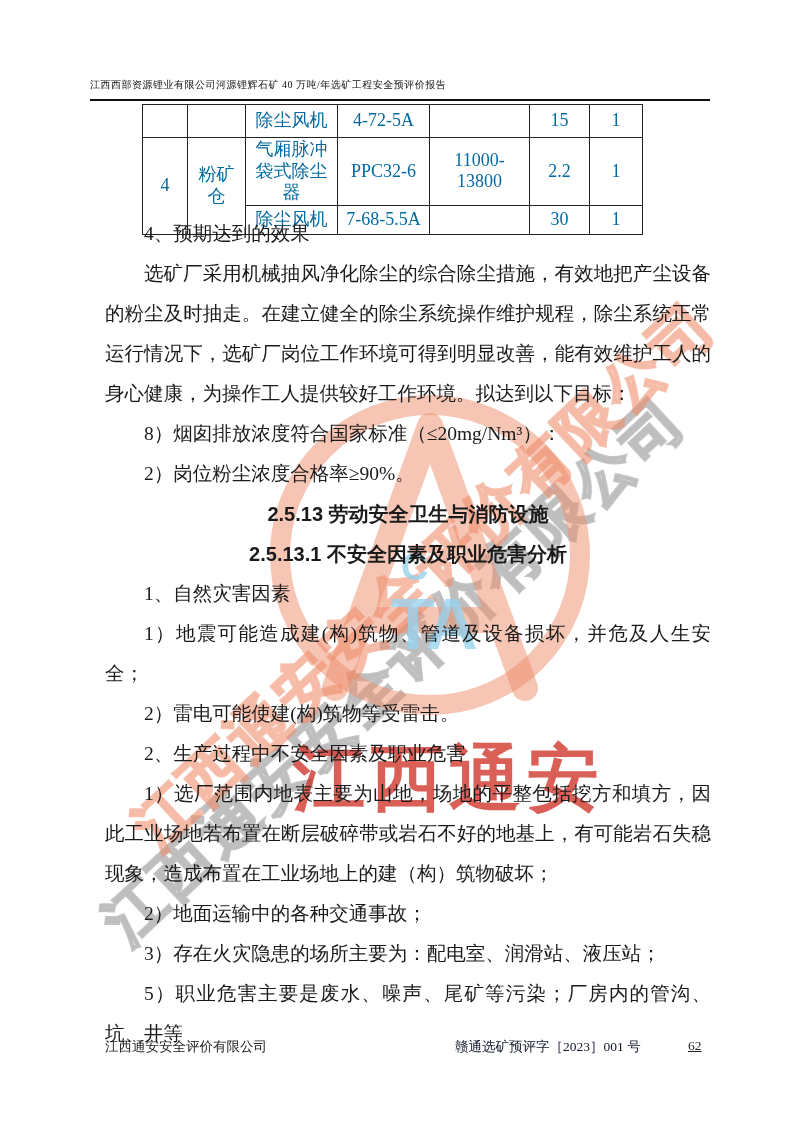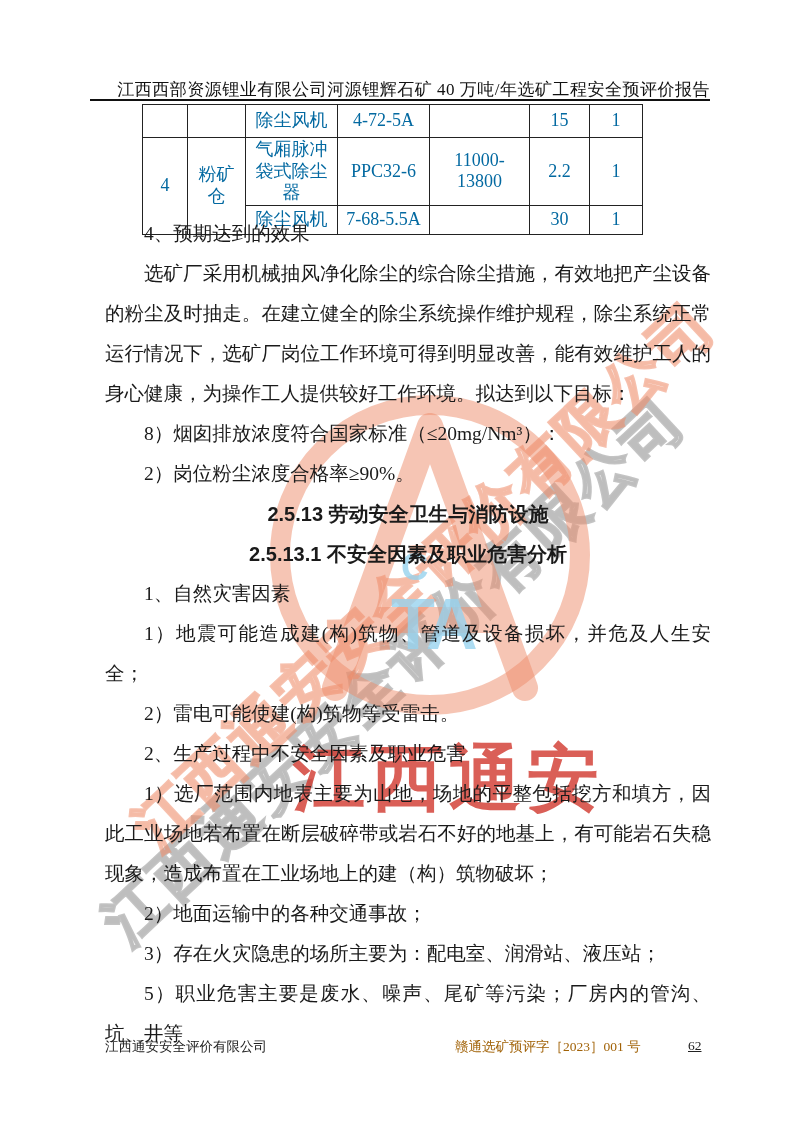--- a/index.html
+++ b/index.html
@@ -32,22 +32,22 @@
     -webkit-text-stroke:2.5px rgba(125,125,125,0.45);color:rgba(125,125,125,0.08);
   }
   .wm-red{
     left:293px;top:742px;font-family:"Liberation Sans","DejaVu Sans",sans-serif;
     font-weight:bold;font-size:72px;letter-spacing:6px;line-height:1;
     color:rgba(208,50,40,0.78);
   }
   
   .content{position:relative;z-index:1;}
   .pg-header{
-    position:absolute;left:90px;top:78px;width:620px;text-align:right;
-    font-size:17px;letter-spacing:0.5px;color:#111;
+    position:absolute;left:90px;top:78px;width:620px;text-align:left;
+    font-size:10px;letter-spacing:0.5px;color:#111;
   }
   .pg-header-rule{
     position:absolute;left:90px;top:99px;width:620px;height:0;
     border-top:2.5px solid #111;
   }
   
   table.spec{
     position:absolute;left:142px;top:104px;border-collapse:collapse;
     table-layout:fixed;width:500px;font-size:18px;color:#0369a1;
   }
@@ -60,21 +60,21 @@
   .para{
     margin:0;font-size:19.5px;line-height:40px;text-align:justify;
     text-indent:2em;
   }
   .head{
     margin:0;font-size:20px;line-height:40px;font-weight:bold;text-indent:0;
     font-family:"Liberation Sans","DejaVu Sans",sans-serif;text-align:center;
   }
   
   .footer-left{position:absolute;left:105px;top:1038px;font-size:13.5px;color:#222;}
-  .footer-center{position:absolute;left:455px;top:1038px;font-size:13.5px;color:#a16207;}
+  .footer-center{position:absolute;left:455px;top:1038px;font-size:13.5px;color:#0f172a;}
   .footer-page{position:absolute;left:688px;top:1038px;font-size:13.5px;color:#222;text-decoration:underline;}
 </style>
 </head>
 <body>
 
 <div class="wm wm-diag wm-diag2">江西通安安全评价有限公司</div>
 <div class="wm wm-diag wm-diag1">江西通安安全评价有限公司</div>
 
 <svg class="wm wm-logo" viewBox="0 0 334 334">
   <circle cx="167" cy="167" r="150" fill="none" stroke="rgba(238,140,105,0.50)" stroke-width="20"></circle>

